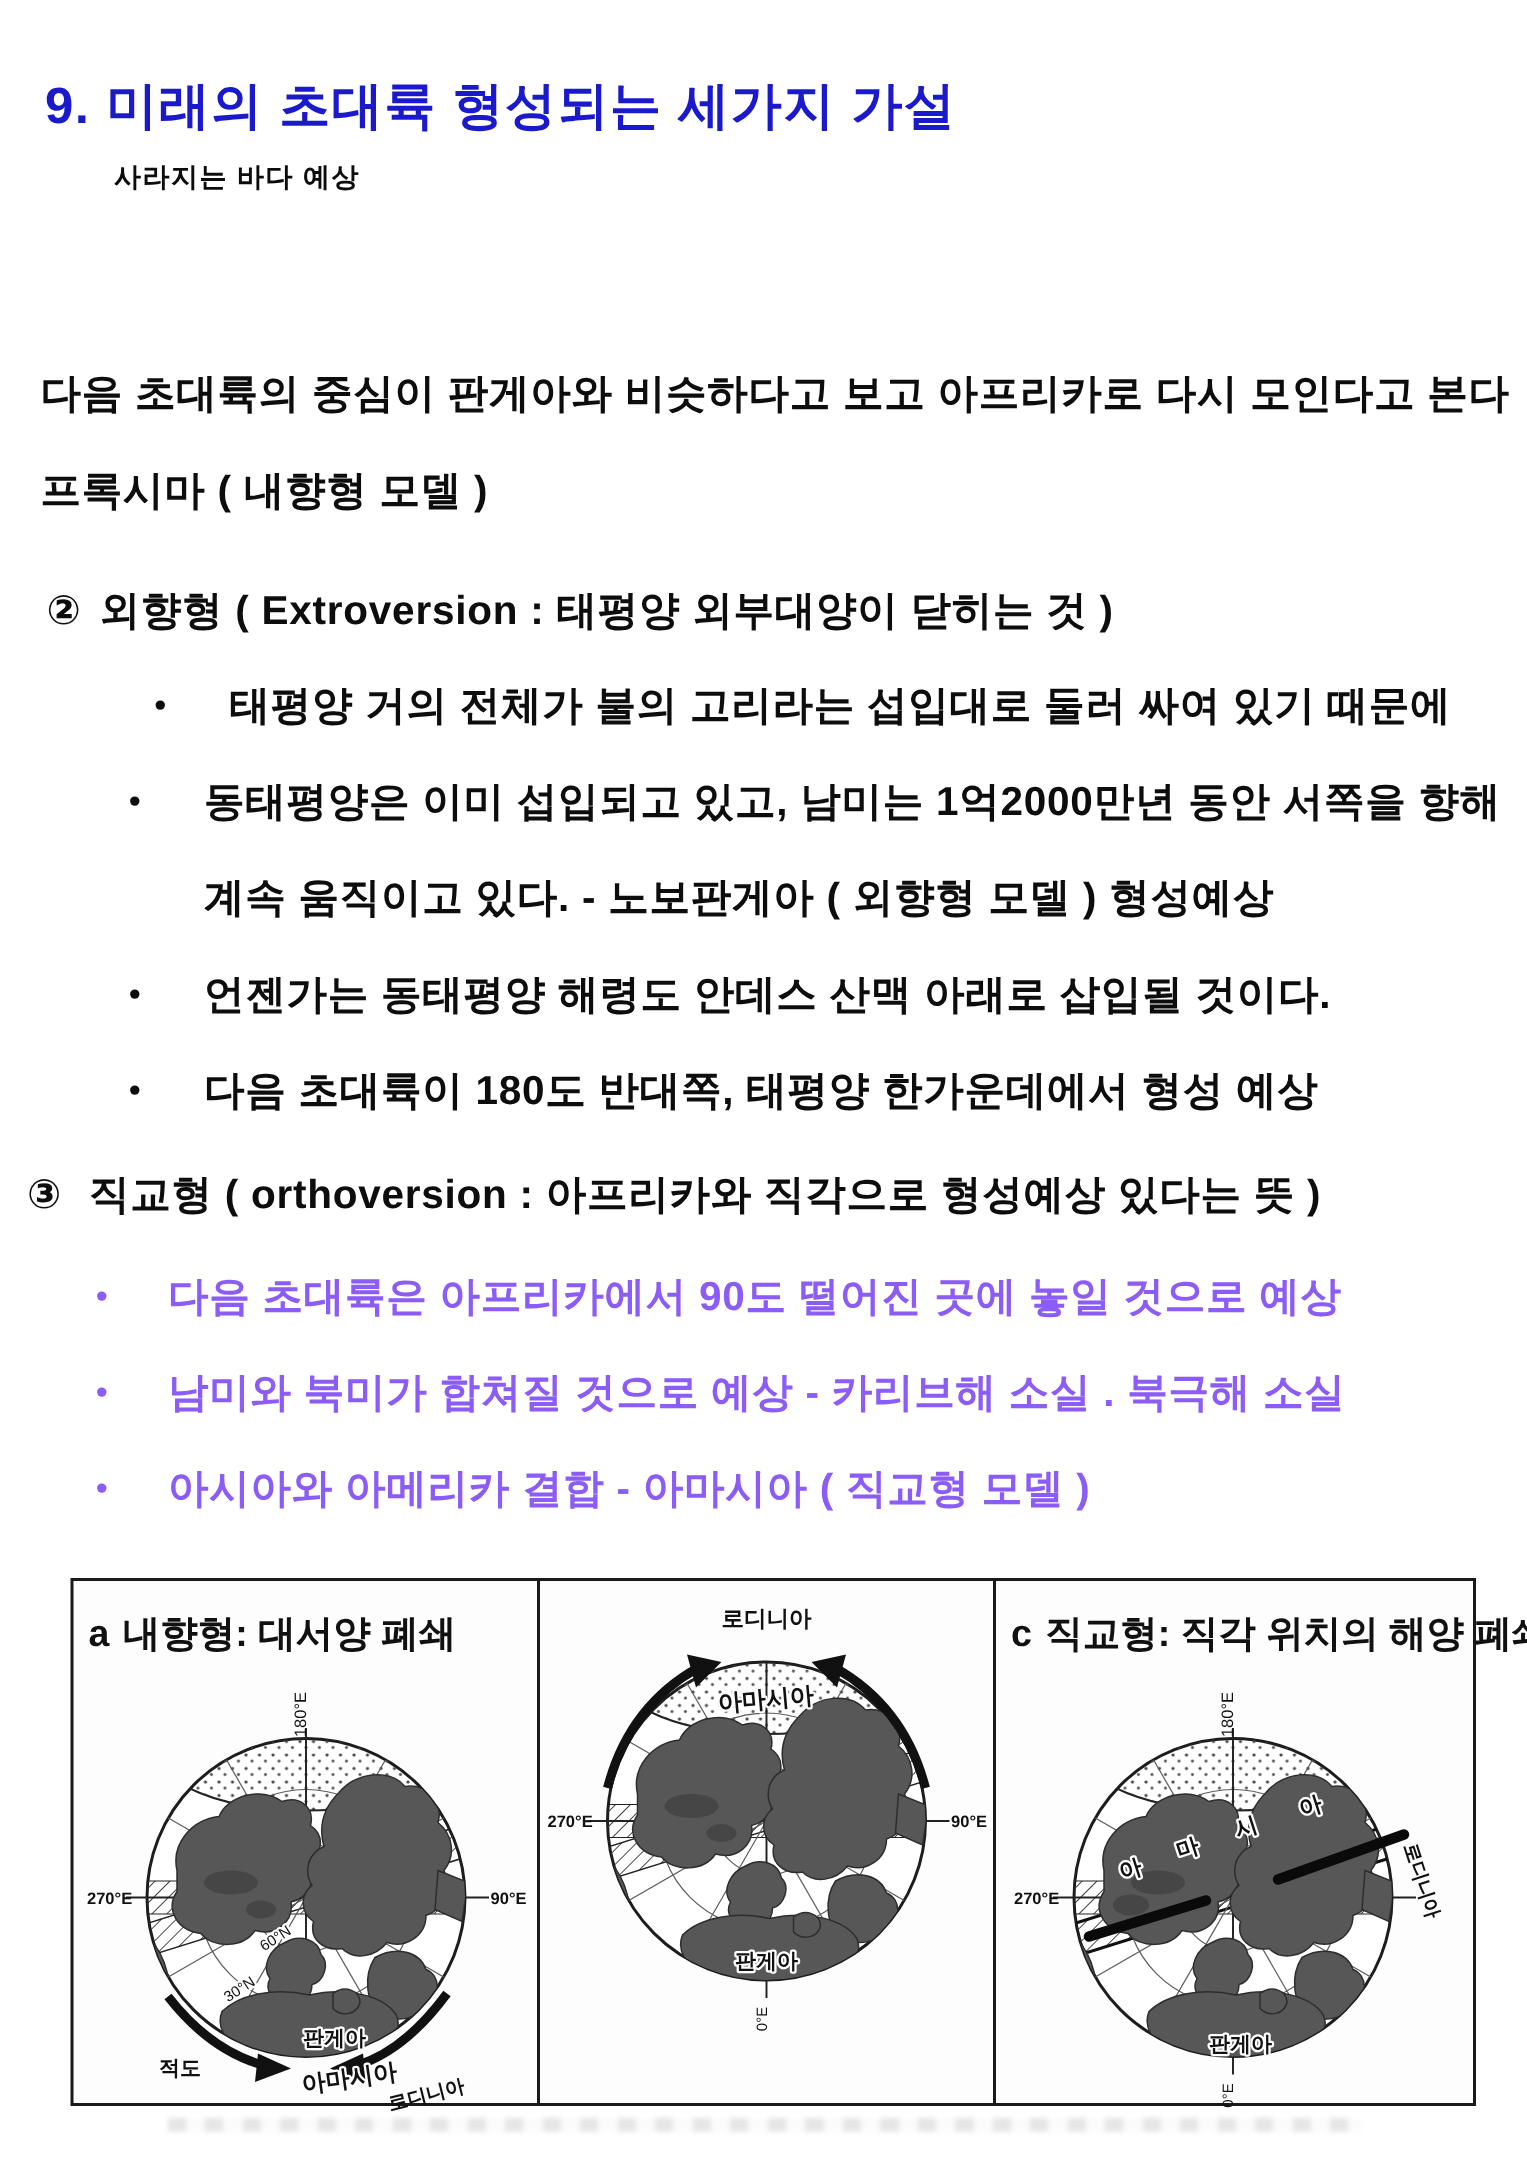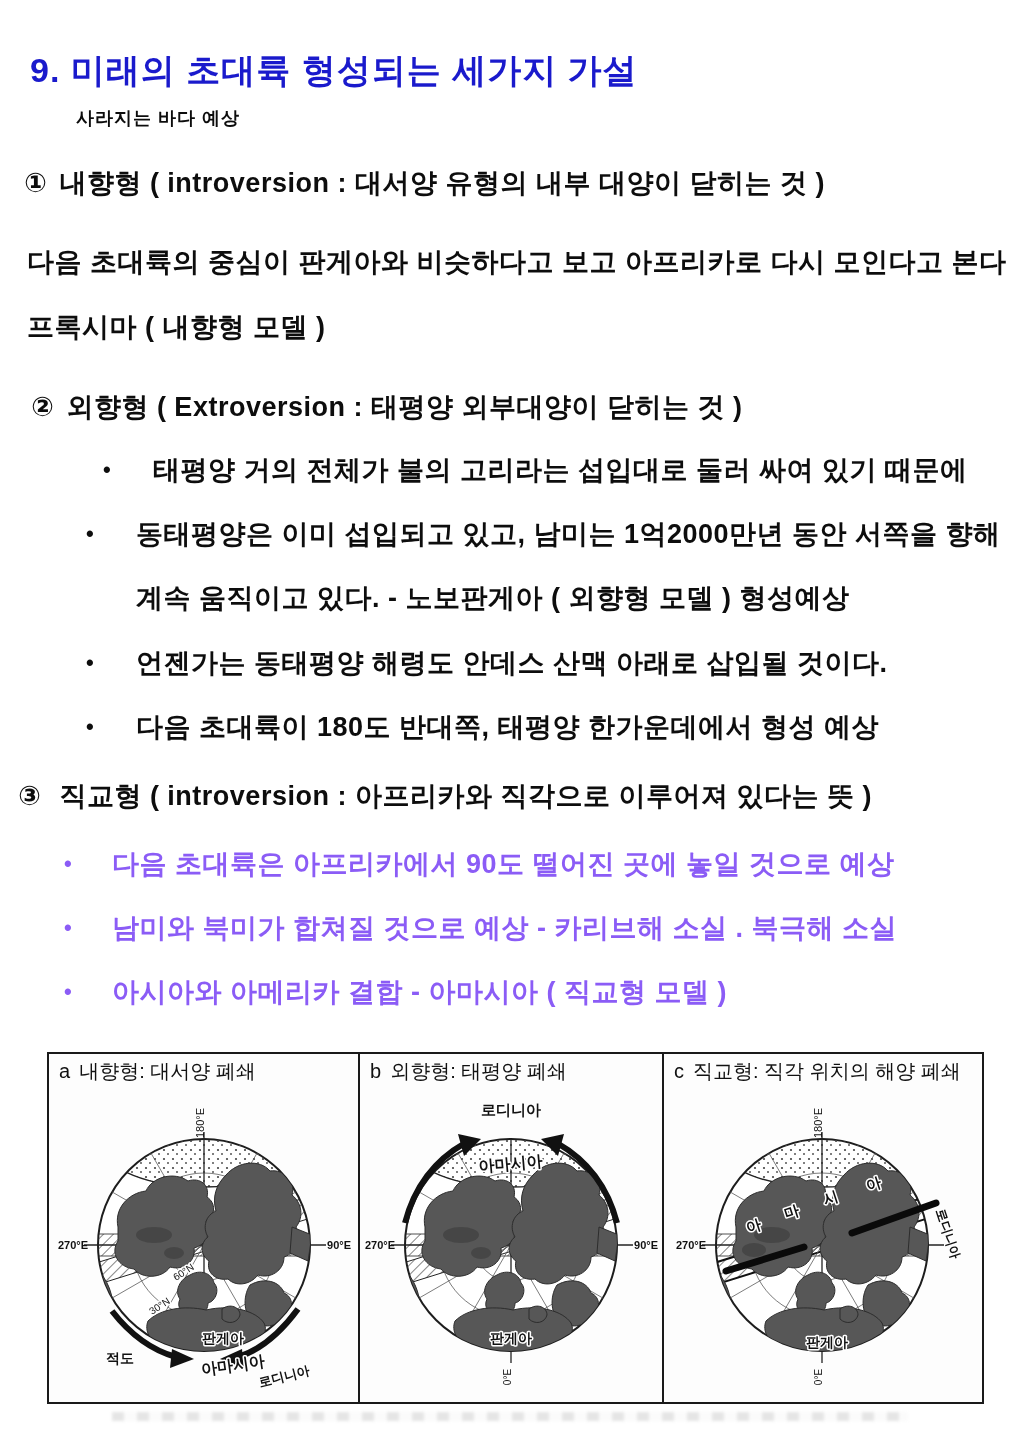--- a/index.html
+++ b/index.html
@@ -14,44 +14,41 @@
   .row{font-size:27px;font-weight:700;color:#0d0d0d;letter-spacing:0.5px;}
   .row .blt{display:inline-block;width:50px;font-size:22px;vertical-align:2px;}
   .row.blue{color:#8b5cf6;}
   .row.blue .blt{width:48px;}
   .figure{position:absolute;left:47px;top:1052px;width:937px;height:352px;
           border:2px solid #1a1a1a;display:flex;background:#fdfdfd;box-sizing:border-box;}
   .panel{position:relative;height:100%;box-sizing:border-box;}
   .panel.pa{width:309px;}
   .panel.pb{width:304px;border-left:2px solid #1a1a1a;}
   .panel.pc{width:318px;border-left:2px solid #1a1a1a;}
-  .panel-title{padding:4px 4px 0 10px;font-size:20px;font-weight:400;color:#111;white-space:nowrap;}
+  .panel-title{padding:18px 4px 0 10px;font-size:25px;font-weight:700;color:#111;white-space:nowrap;}
   .panel-title .pl{margin-right:9px;}
   .panel svg{display:block;margin:0 auto;}
   .gridline{stroke:#5a5a5a;stroke-width:0.8;fill:none;}
   .mainline{stroke:#222;stroke-width:1.3;fill:none;}
   .cont{fill:#575757;stroke:#2d2d2d;stroke-width:1;}
   .blotch{fill:#383838;opacity:0.55;stroke:none;}
   .maplabel{font-family:"Liberation Sans","DejaVu Sans",sans-serif;fill:#111;}
   .halo{paint-order:stroke;stroke:#ffffff;stroke-width:3px;stroke-linejoin:round;}
   .scan-noise{position:absolute;left:112px;top:1412px;width:796px;height:9px;opacity:.5;
      background:repeating-linear-gradient(90deg, rgba(110,110,110,.35) 0 12px, rgba(190,190,190,.12) 12px 25px);
      filter:blur(1.6px);}
 </style>
 </head>
 <body>
 
 <div class="page">
 
   <div class="abs title" style="left:30px;top:48px">9. 미래의 초대륙 형성되는  세가지 가설</div>
   <div class="abs subtitle" style="left:76px;top:106px">사라지는 바다 예상</div>
 
-  <div class="abs heading" style="left:24px;top:165px">
-    <span class="num">①</span><span>내향형 ( introversion  : 대서양 유형의 내부 대양이 닫히는 것  )</span>
-  </div>
   <div class="abs bodyline" style="left:27px;top:244px">다음 초대륙의 중심이 판게아와 비슷하다고 보고 아프리카로 다시 모인다고 본다</div>
   <div class="abs bodyline" style="left:27px;top:309px">프록시마 ( 내향형 모델 )</div>
 
   <div class="abs heading" style="left:31px;top:389px">
     <span class="num">②</span><span>외향형 ( Extroversion :  태평양 외부대양이 닫히는 것 )</span>
   </div>
   <div class="abs row" style="left:103px;top:452px">
     <span class="blt">•</span><span>태평양 거의 전체가 불의 고리라는 섭입대로 둘러 싸여 있기 때문에</span>
   </div>
   <div class="abs row" style="left:86px;top:516px">
@@ -61,21 +58,21 @@
     <span class="blt"></span><span>계속 움직이고 있다. - 노보판게아 ( 외향형 모델 ) 형성예상</span>
   </div>
   <div class="abs row" style="left:86px;top:645px">
     <span class="blt">•</span><span>언젠가는 동태평양 해령도 안데스 산맥 아래로 삽입될 것이다.</span>
   </div>
   <div class="abs row" style="left:86px;top:709px">
     <span class="blt">•</span><span>다음 초대륙이 180도 반대쪽, 태평양 한가운데에서 형성 예상</span>
   </div>
 
   <div class="abs heading" style="left:18px;top:778px">
-    <span class="num" style="margin-right:18px">③</span><span>직교형 ( introversion : 아프리카와 직각으로 이루어져 있다는 뜻 )</span>
+    <span class="num" style="margin-right:18px">③</span><span>직교형 ( orthoversion : 아프리카와 직각으로 형성예상 있다는 뜻 )</span>
   </div>
   <div class="abs row blue" style="left:64px;top:846px">
     <span class="blt">•</span><span>다음 초대륙은 아프리카에서 90도 떨어진 곳에 놓일 것으로 예상</span>
   </div>
   <div class="abs row blue" style="left:64px;top:910px">
     <span class="blt">•</span><span>남미와 북미가 합쳐질 것으로 예상 - 카리브해 소실 . 북극해 소실</span>
   </div>
   <div class="abs row blue" style="left:64px;top:974px">
     <span class="blt">•</span><span>아시아와 아메리카 결합 - 아마시아 ( 직교형 모델 )</span>
   </div>
@@ -137,23 +134,20 @@
         <text class="maplabel halo" x="122" y="196" transform="rotate(-33 122 196)" font-size="10">60°N</text>
         <text class="maplabel halo" x="98" y="230" transform="rotate(-33 98 230)" font-size="10">30°N</text>
         <text class="maplabel" x="52" y="278" font-size="14" font-weight="700">적도</text>
         <text class="maplabel halo" x="148" y="258" font-size="14" font-weight="700">판게아</text>
         <text class="maplabel halo" x="148" y="290" transform="rotate(-8 148 290)" font-size="16" font-weight="700">아마시아</text>
         <text class="maplabel" x="206" y="302" transform="rotate(-14 206 302)" font-size="13" fill="#333" font-weight="700">로디니아</text>
       </svg>
     </div>
 
     <div class="panel pb">
-      <div class="panel-title">
-        <span class="pl">b</span><span>외향형: 태평양 폐쇄</span>
-      </div>
       <svg width="300" height="312" viewBox="0 0 300 312">
         <defs>
           <clipPath id="clipB">
               <circle cx="150" cy="160" r="106"></circle>
             </clipPath>
           <pattern id="dotsB" width="9" height="9" patternUnits="userSpaceOnUse">
             <circle cx="2" cy="2" r="1.1" fill="#444"></circle>
               <circle cx="6" cy="6" r="1" fill="#555"></circle>
           </pattern>
           <pattern id="hatchB" width="7" height="7" patternUnits="userSpaceOnUse" patternTransform="rotate(45)">

